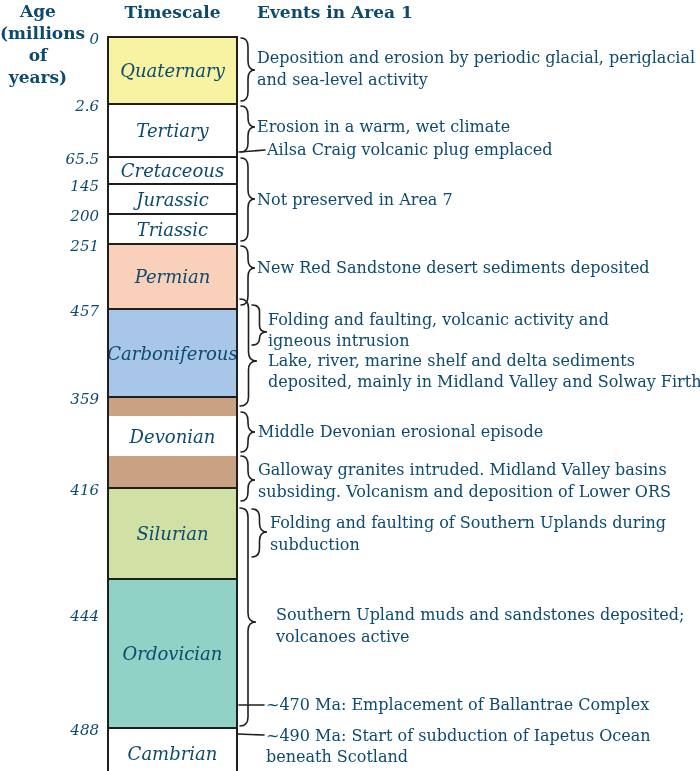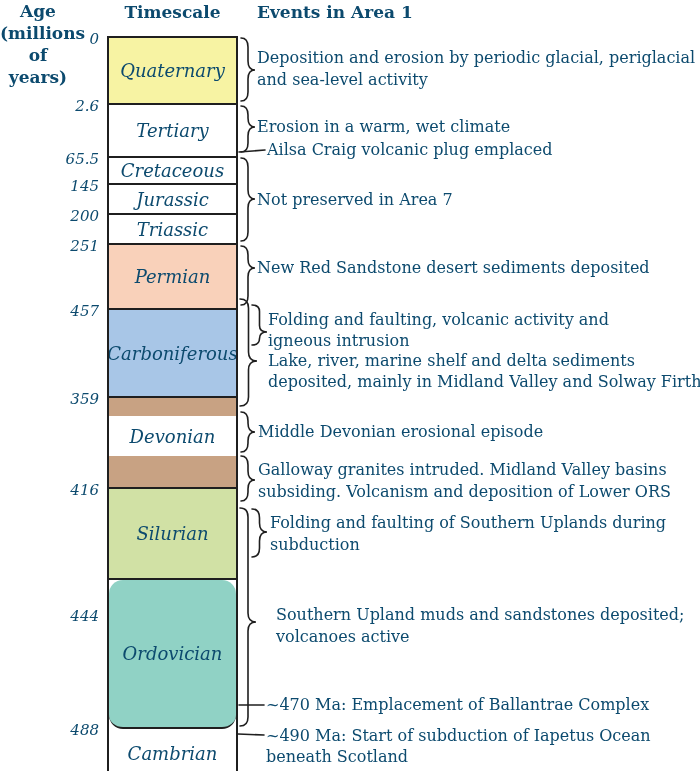--- a/index.html
+++ b/index.html
@@ -54,21 +54,21 @@
         <span>Carboniferous</span>
       </div>
       <div class="period" style="top: 360px; height: 18px; background: rgb(200, 162, 131);"></div>
       <div class="period" style="top: 378px; height: 40px; background: rgb(255, 255, 255);">
         <span>Devonian</span>
       </div>
       <div class="period" style="top: 418px; height: 33px; background: rgb(200, 162, 131); border-bottom: 2px solid rgb(31, 31, 31);"></div>
       <div class="period" style="top: 451px; height: 91px; background: rgb(209, 225, 165); border-bottom: 2px solid rgb(31, 31, 31);">
         <span>Silurian</span>
       </div>
-      <div class="period" style="top: 542px; height: 149px; background: rgb(144, 210, 197); border-bottom: 2px solid rgb(31, 31, 31); border-radius: 14px;">
+      <div class="period" style="top: 542px; height: 149px; background: rgb(144, 210, 197); border-bottom: 2px solid rgb(31, 31, 31);">
         <span>Ordovician</span>
       </div>
       <div class="period" style="top: 691px; height: 48px; background: rgb(255, 255, 255);">
         <span>Cambrian</span>
       </div>
     </div>
   <svg class="overlay" id="brace-svg" width="700" height="771" viewBox="0 0 700 771">
       <path d="M 241 38 Q 248 38 248 47 L 248 61 Q 248 70 255 70 Q 248 70 248 79 L 248 92 Q 248 101 241 101" fill="none" stroke="#1f1f1f" stroke-width="1.6" stroke-linecap="round"></path>
       <path d="M 241 106 Q 248 106 248 115 L 248 118 Q 248 127 255 127 Q 248 127 248 136 L 248 143 Q 248 152 241 152" fill="none" stroke="#1f1f1f" stroke-width="1.6" stroke-linecap="round"></path>
       <path d="M 241 158 Q 248 158 248 167 L 248 190 Q 248 199 255 199 Q 248 199 248 208 L 248 232 Q 248 241 241 241" fill="none" stroke="#1f1f1f" stroke-width="1.6" stroke-linecap="round"></path>

